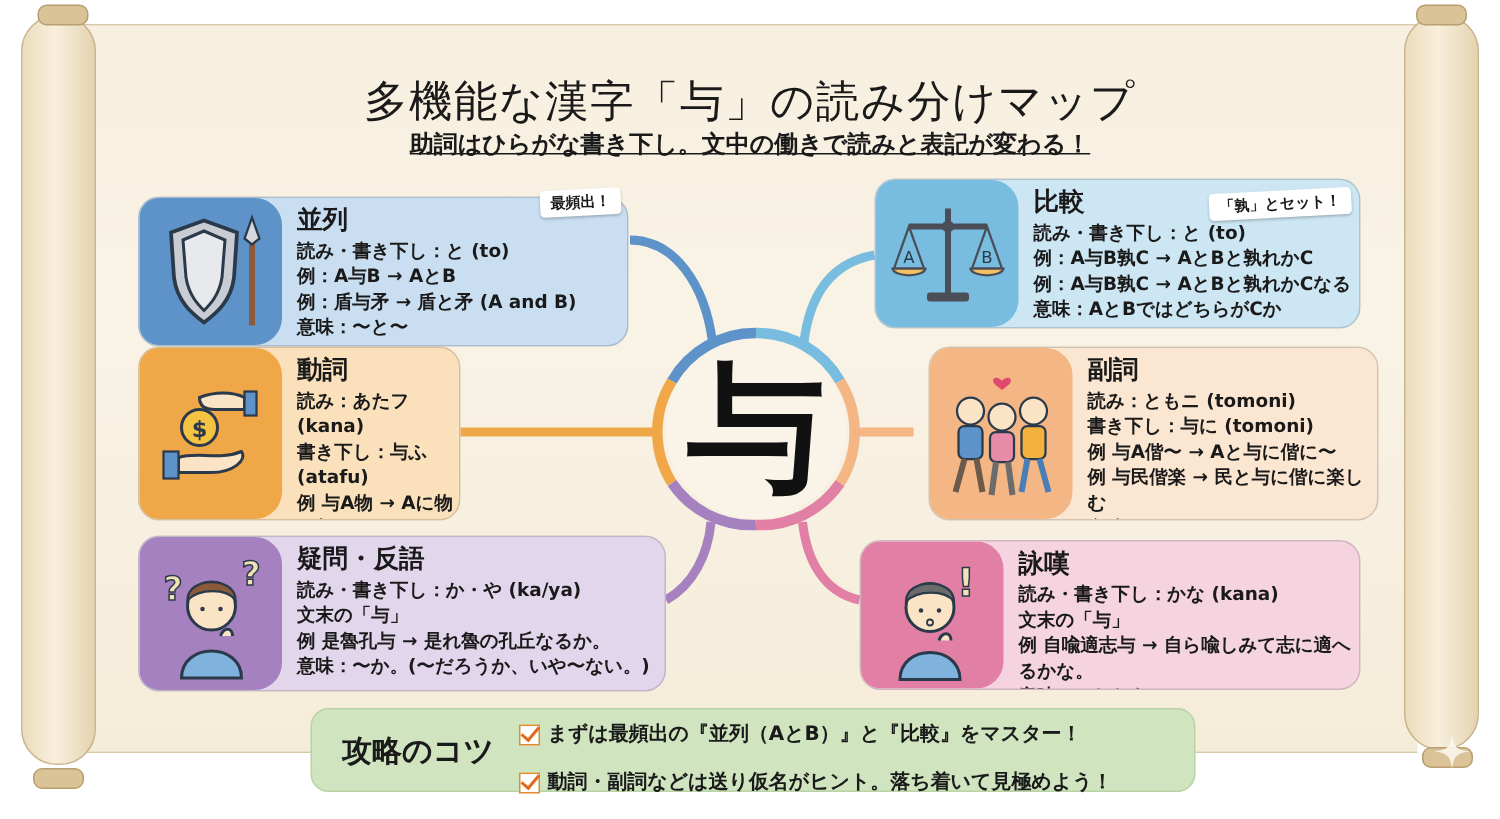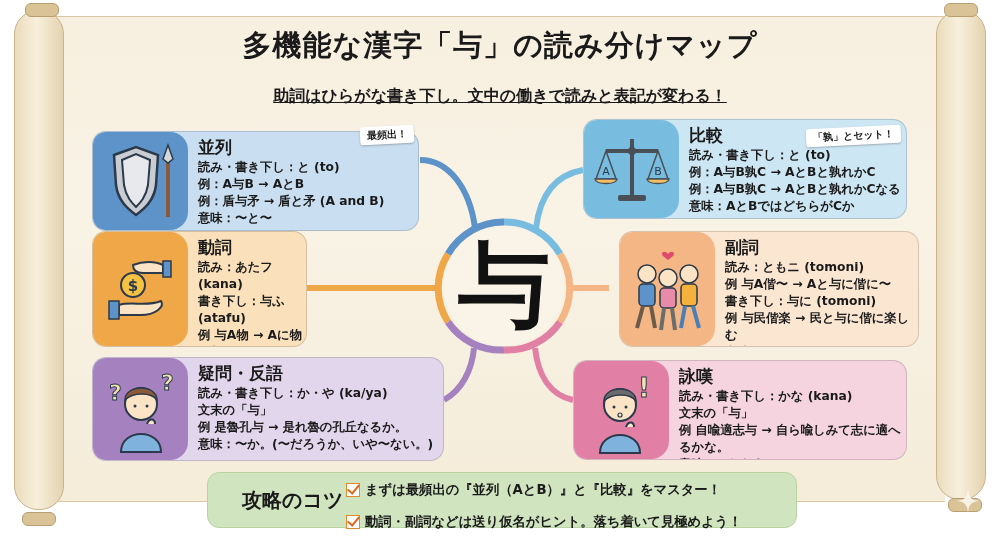--- a/index.html
+++ b/index.html
@@ -13,21 +13,21 @@
   }
   .roll { position: absolute; width: 50px; background: linear-gradient(90deg, #eadcbc 0%, #f8efdc 45%, #e4d3b0 100%); border: 1.5px solid #c9b48c; border-radius: 24px; }
   .roll.left { left: 14px; top: 10px; height: 500px; }
   .roll.right { left: 936px; top: 10px; height: 490px; }
   .cap { position: absolute; width: 34px; height: 14px; background: #d9c397; border: 1.5px solid #b89e70; border-radius: 6px; }
   .cap.lt { left: 25px; top: 3px; }
   .cap.lb { left: 22px; top: 512px; }
   .cap.rt { left: 944px; top: 3px; }
   .cap.rb { left: 948px; top: 498px; }
 
-  .title { position: absolute; left: 0; width: 1000px; top: 26px; text-align: center; font-size: 29px; font-weight: bold; letter-spacing: 1px; }
+  .title { position: absolute; left: 0; width: 1000px; top: 48px; text-align: center; font-size: 29px; font-weight: normal; letter-spacing: 1px; }
   .subtitle { position: absolute; left: 0; width: 1000px; top: 86px; text-align: center; font-size: 16px; font-weight: bold; text-decoration: underline; }
 
   .card { position: absolute; border-radius: 14px; border: 1.5px solid rgba(0,0,0,0.15); display: flex; overflow: hidden; }
   .card .icon-panel { width: 95px; flex: 0 0 95px; display: flex; align-items: center; justify-content: center; border-radius: 12px 18px 18px 12px; }
   .card .body { padding: 4px 0 0 10px; line-height: 17px; font-size: 12.3px; font-weight: bold; }
   .card .head { font-size: 17px; font-weight: bold; line-height: 22px; margin-bottom: 1px; }
   .badge { position: absolute; background: #ffffff; font-size: 10px; font-weight: bold; padding: 2px 7px; border-radius: 3px; box-shadow: 0 1px 2px rgba(0,0,0,0.25); transform: rotate(-3deg); }
 
   .c-blue { left: 92px; top: 131px; width: 327px; height: 100px; background: #c9def0; }
   .c-blue .icon-panel { background: #5d93c9; }
@@ -37,21 +37,21 @@
   .c-purple .icon-panel { background: #a582bf; }
   .c-sky { left: 583px; top: 119px; width: 324px; height: 100px; background: #cde6f3; }
   .c-sky .icon-panel { background: #78bde0; }
   .c-peach { left: 619px; top: 231px; width: 300px; height: 116px; background: #fbe6d2; }
   .c-peach .icon-panel { background: #f3b684; }
   .c-pink { left: 573px; top: 360px; width: 334px; height: 100px; background: #f5d4e0; }
   .c-pink .icon-panel { background: #e27fa5; }
   .hub-char { position: absolute; left: 434px; top: 220px; width: 140px; height: 130px; text-align: center; font-family: "DejaVu Serif", "Liberation Serif", serif; font-size: 92px; line-height: 130px; font-weight: bold; color: #111; }
 
   .tips { position: absolute; left: 207px; top: 472px; width: 590px; height: 56px; background: #cfe4bf; border-radius: 12px; border: 1px solid #b9d3a5; display: flex; align-items: center; }
-  .tips-title { font-size: 20px; font-weight: bold; padding-left: 34px; width: 138px; }
+  .tips-title { font-size: 20px; font-weight: bold; padding-left: 20px; width: 138px; }
   .tips-list { font-size: 13.3px; font-weight: bold; line-height: 20px; }
   .tip { display: flex; align-items: center; margin-top: 12px; }
   .check { width: 14px; height: 14px; border: 1.5px solid #e08a2c; background: #fff; margin-right: 5px; position: relative; }
   .check::after { content: ""; position: absolute; left: 3px; top: -2px; width: 5px; height: 10px; border-right: 2.5px solid #e06a1c; border-bottom: 2.5px solid #e06a1c; transform: rotate(40deg); }
 
   .sparkle { position: absolute; left: 955px; top: 488px; width: 26px; height: 26px; }
 </style>
 </head>
 <body>
 
@@ -182,22 +182,22 @@
       <rect x="33" y="44" width="16" height="20" rx="4" fill="#e78ba8" stroke="#2b3a4a" stroke-width="1.5"></rect>
       <rect x="54" y="40" width="16" height="22" rx="4" fill="#f4b23c" stroke="#2b3a4a" stroke-width="1.5"></rect>
       <path d="M16,62 L10,84 M24,62 L28,84" stroke="#6c5b4b" stroke-width="4"></path>
       <path d="M37,64 L34,86 M45,64 L48,86" stroke="#6c6c6c" stroke-width="4"></path>
       <path d="M58,62 L54,84 M66,62 L72,84" stroke="#4a7fb5" stroke-width="4"></path>
     </svg>
   </div>
   <div class="body">
     <div class="head">副詞</div>
     <div>読み：ともニ (tomoni)</div>
+    <div>書き下し：与に (tomoni)</div>
     <div>例 与A偕〜 → Aと与に偕に〜</div>
-    <div>書き下し：与に (tomoni)</div>
     <div>例 与民偕楽 → 民と与に偕に楽しむ</div>
     <div>意味：〜と一緒に</div>
   </div>
 </div>
 
 <div class="card c-pink">
   <div class="icon-panel">
     <svg width="80" height="90" viewBox="0 0 80 90">
       <text x="56" y="32" font-size="26" font-weight="bold" fill="#f2e3b6" stroke="#2b3a4a" stroke-width="1" font-family="DejaVu Sans, sans-serif">!</text>
       <path d="M18,88 C18,64 58,64 58,88 Z" fill="#7fb3dd" stroke="#2b3a4a" stroke-width="2"></path>

